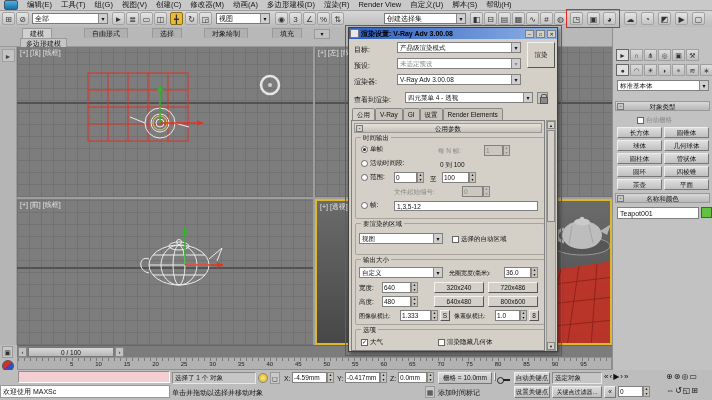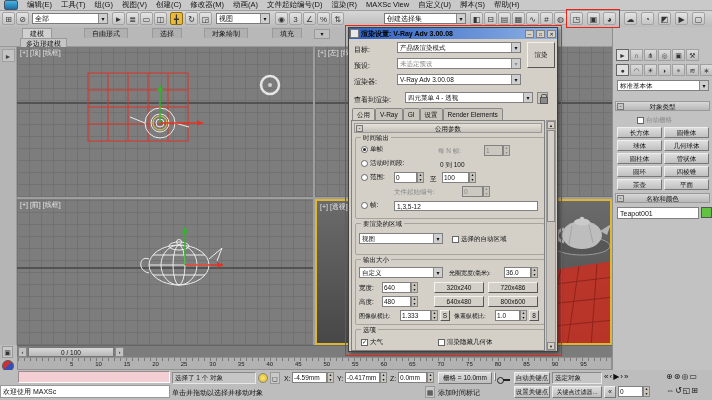--- a/index.html
+++ b/index.html
@@ -111,23 +111,23 @@
   <div class="menubar">
     <span class="logo"></span>
     <span style="display:flex;gap:9px">
         <span class="">编辑(E)</span>
         <span class="">工具(T)</span>
         <span class="">组(G)</span>
         <span class="">视图(V)</span>
         <span class="">创建(C)</span>
         <span class="">修改器(M)</span>
         <span class="">动画(A)</span>
-        <span class="">文件起始编号(D)</span>
+        <span class="">多边形建模(D)</span>
         <span class="">渲染(R)</span>
-        <span class="">MAXSc View</span>
+        <span class="">Render View</span>
         <span class="">自定义(U)</span>
         <span class="">脚本(S)</span>
         <span class="">帮助(H)</span>
       </span>
   </div>
 
   <div class="tb">
     <span class="tddl" style="left:32px;width:76px">
       <span class="v">全部</span>
       <span class="dar"></span>

